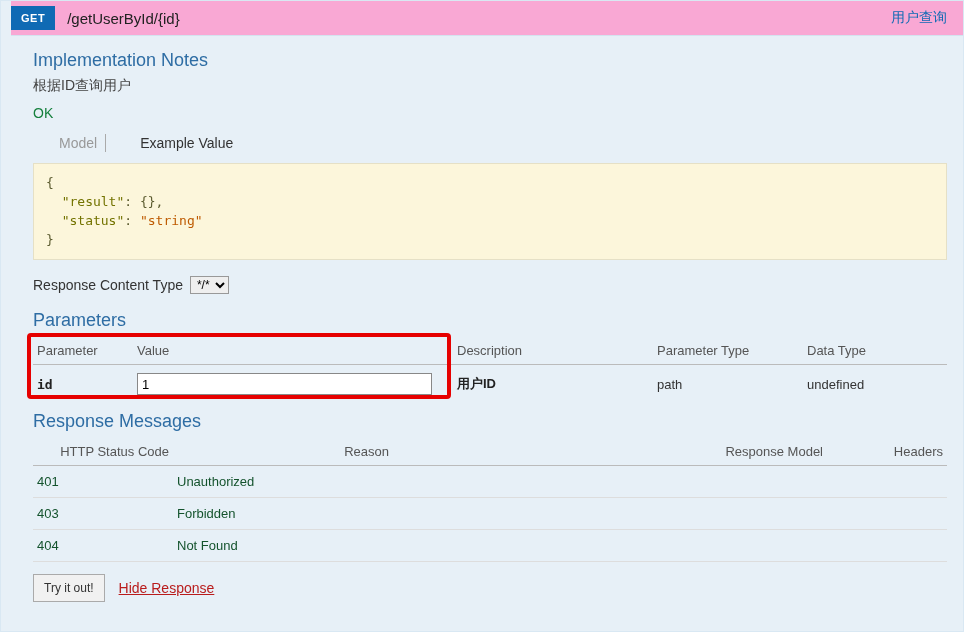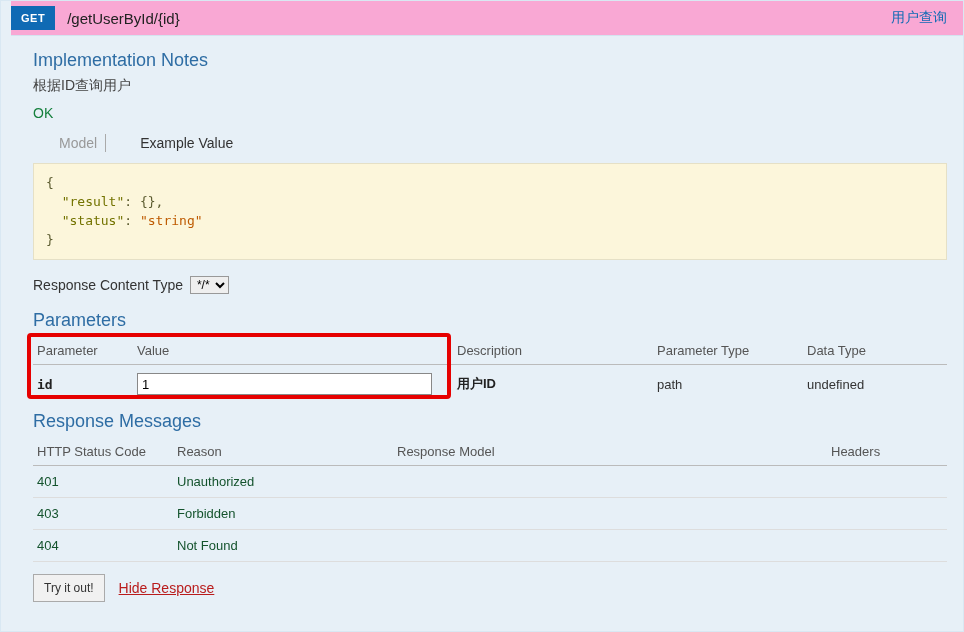--- a/index.html
+++ b/index.html
@@ -174,21 +174,21 @@
     .desc-bold {
       font-weight: bold;
       color: #222;
     }
     .msg-table {
       width: 100%;
       border-collapse: collapse;
       margin-bottom: 12px;
     }
     .msg-table th {
-      text-align: left;
+      text-align: right;
       font-weight: 400;
       font-size: 13px;
       color: #555;
       border-bottom: 1px solid #bbb;
       padding: 6px 4px;
     }
     .msg-table td {
       padding: 8px 4px;
       font-size: 13px;
       border-bottom: 1px solid #ddd;

